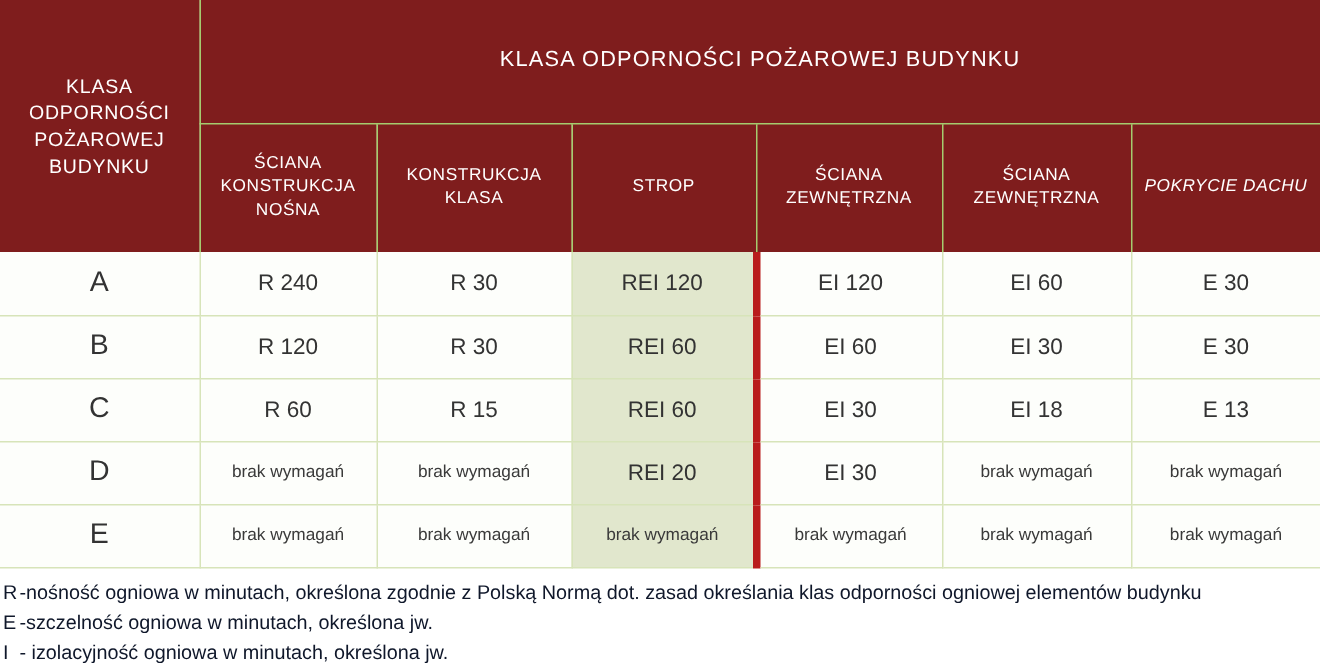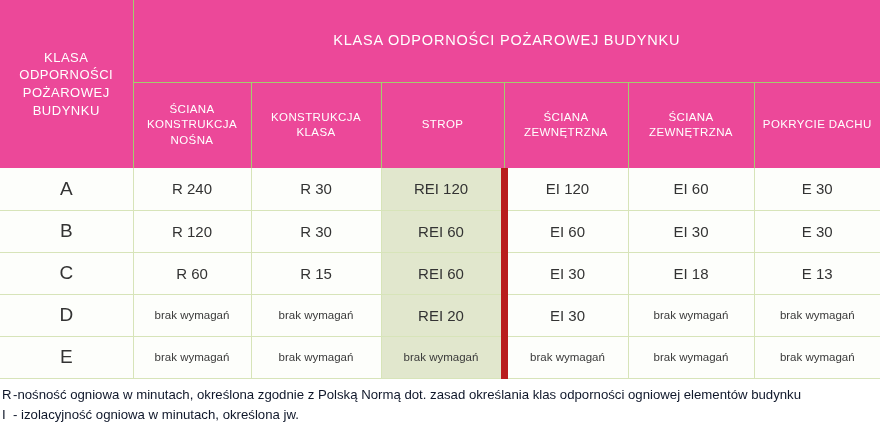--- a/index.html
+++ b/index.html
@@ -26,21 +26,21 @@
   table.fire-table td,
   table.fire-table th {
     padding: 0;
     font-weight: normal;
     vertical-align: middle;
     text-align: center;
   }
 
   
   .hdr {
-    background: #ec4899;
+    background: #7f1d1d;
     color: #ffffff;
     letter-spacing: 0.5px;
     line-height: 1.35;
   }
   .hdr-rowlabel {
     font-size: 13px;
     border-right: 1px solid #a5cc6e;
     padding: 4px 6px;
   }
   .hdr-span {
@@ -49,21 +49,21 @@
     height: 82px;
     border-bottom: 1px solid #a5cc6e;
   }
   .hdr-sub {
     font-size: 11.5px;
     letter-spacing: 0.4px;
     height: 86px;
     border-right: 1px solid #a5cc6e;
     padding: 2px 4px;
   }
-  .hdr-sub.last { border-right: none; }
+  .hdr-sub.last { border-right: none; font-style: italic; }
 
   
   .body-row td {
     height: 42px;
     border-bottom: 1px solid #d7e4b9;
     border-right: 1px solid #d7e4b9;
     background: #fdfefb;
     color: #333333;
   }
   .body-row td.last { border-right: none; }
@@ -77,21 +77,21 @@
     font-size: 15px;
     color: #333333;
     white-space: nowrap;
   }
   .val.small {
     font-size: 11.5px;
     color: #3a3a3a;
   }
   td.strop {
     background: #e1e7cd !important;
-    border-right: 7px solid #b91c1c;
+    border-right: 5px solid #b91c1c;
   }
 
   
   .notes {
     padding: 6px 0 0 2px;
   }
   .note-line {
     font-size: 13.2px;
     color: #0f172a;
     line-height: 1.52;
@@ -180,17 +180,20 @@
         <td class="val small last">brak wymagań</td>
       </tr>
     </tbody>
   </table>
 
   <div class="notes">
     <div class="note-line">
       <span class="note-key">R</span><span>-nośność ogniowa w minutach, określona zgodnie z Polską Normą dot. zasad określania klas odporności ogniowej elementów budynku</span>
     </div>
     <div class="note-line">
+      <span class="note-key">E</span><span>-szczelność ogniowa w minutach, określona jw.</span>
+    </div>
+    <div class="note-line">
       <span class="note-key">I</span><span>- izolacyjność ogniowa w minutach, określona jw.</span>
     </div>
   </div>
 
 </div>
 
 </body></html>

